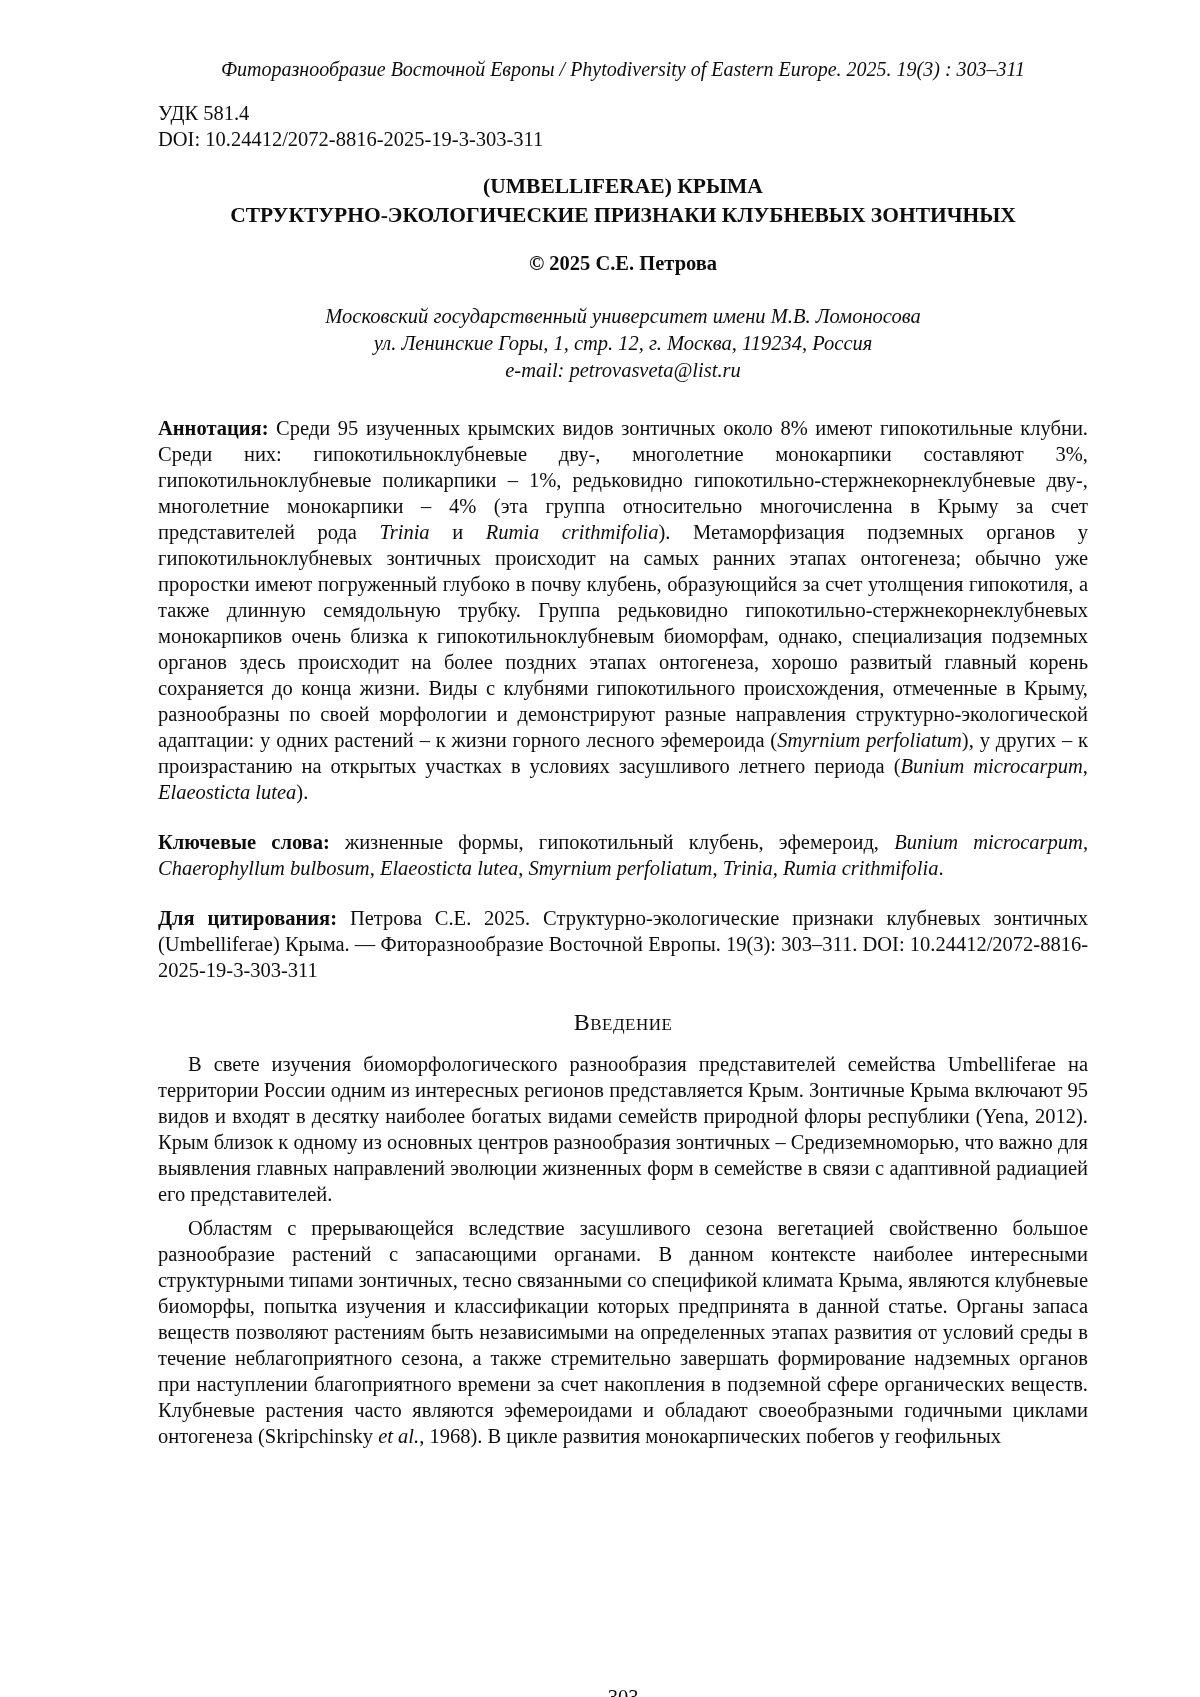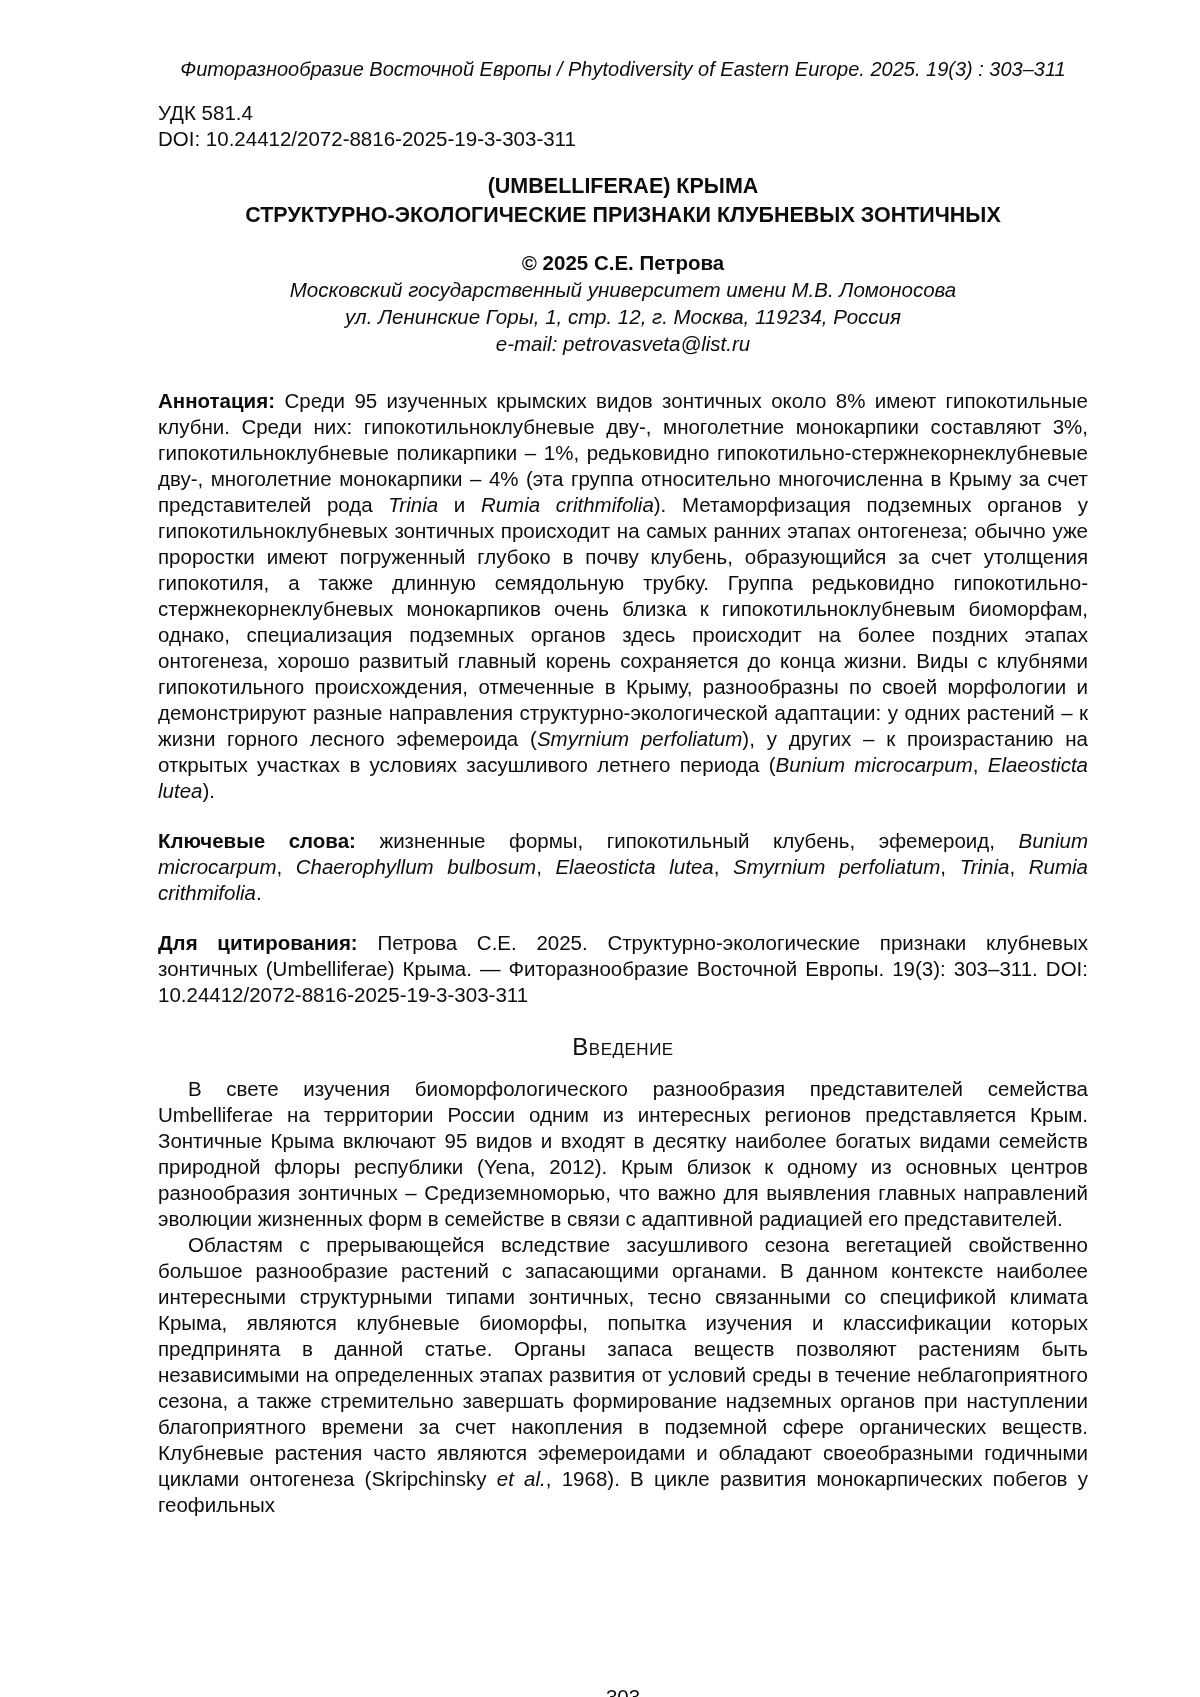--- a/index.html
+++ b/index.html
@@ -8,21 +8,21 @@
     background: #ffffff;
   }
   .page {
     position: relative;
     width: 1200px;
     height: 1697px;
     box-sizing: border-box;
     padding: 56px 112px 8px 158px;
     background: #ffffff;
     color: #0d0d0d;
-    font-family: Liberation Sans, sans-serif;
+    font-family: Liberation Serif, serif;
     font-size: 20.5px;
     line-height: 26px;
     overflow: hidden;
   }
   .center { text-align: center; }
   .just   { text-align: justify; }
   .b      { font-weight: bold; }
   .i      { font-style: italic; }
 
   .journal-header {
@@ -32,28 +32,29 @@
   }
   .udc-block { margin-bottom: 20px; }
   .article-title {
     font-weight: bold;
     font-size: 21.5px;
     line-height: 29px;
     margin-bottom: 20px;
   }
   .copyright {
     font-weight: bold;
+    margin-bottom: 27px;
   }
   .affiliation {
     font-style: italic;
     line-height: 27px;
     margin-bottom: 31px;
   }
   p { margin: 0 0 24px 0; }
-  p.no-gap { margin-bottom: 0; }
+  p.no-gap { margin-bottom: 0; margin-top: 8px; }
   .citation { margin-bottom: 26px; }
   .section-heading {
     font-variant: small-caps;
     letter-spacing: 0.5px;
     font-size: 24px;
     margin-bottom: 16px;
   }
   .indent { text-indent: 30px; }
   .page-number {
     position: absolute;

